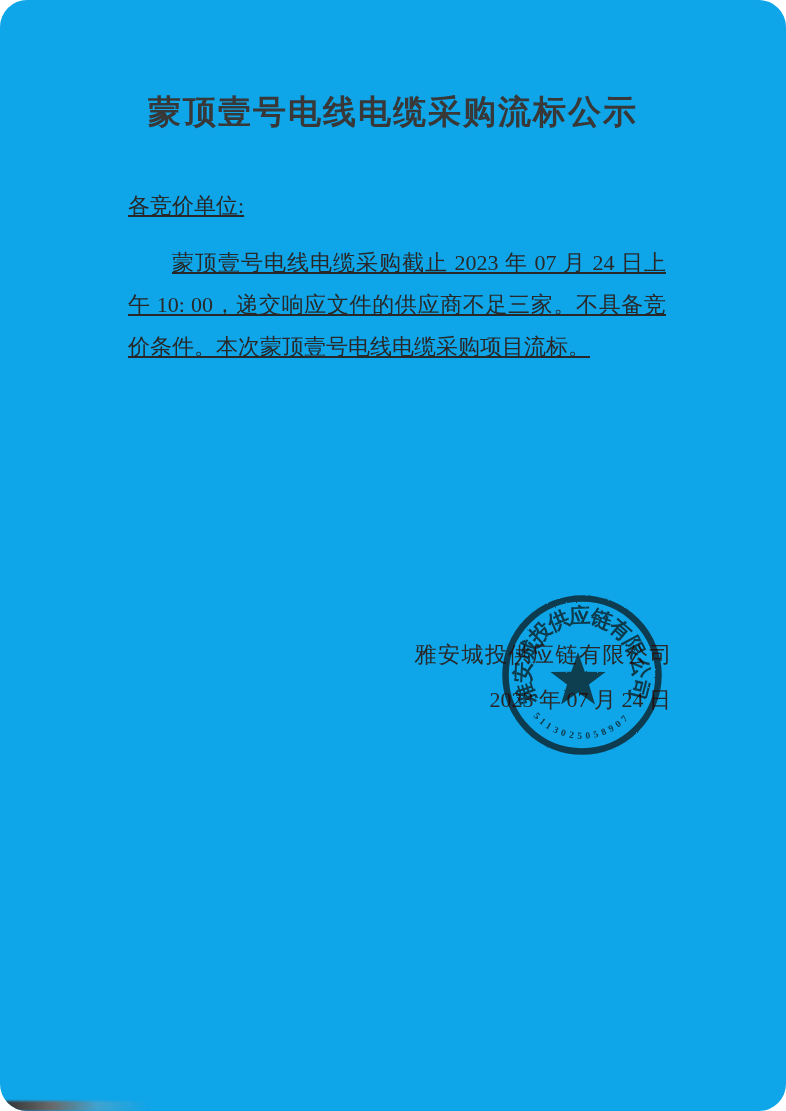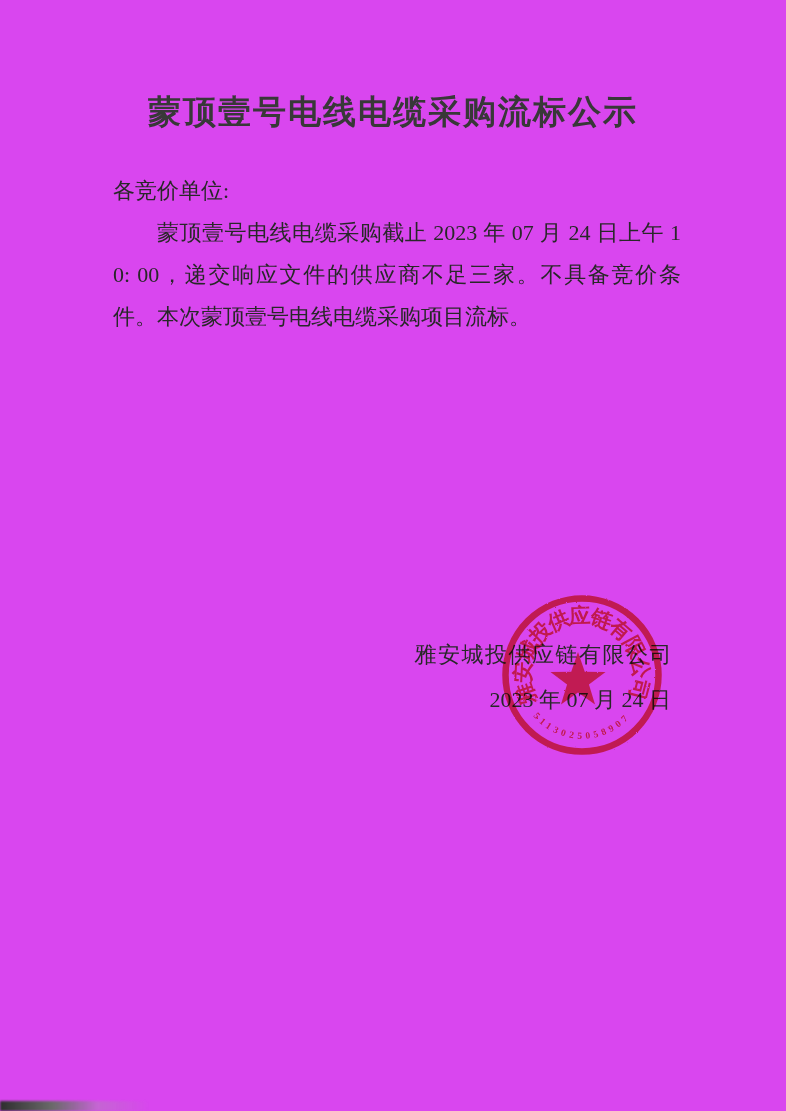--- a/index.html
+++ b/index.html
@@ -1,24 +1,25 @@
 <!DOCTYPE html>
 <html style="--seal-color: #dc382e;"><head>
 <meta charset="utf-8">
 <style>
   :root { --seal-color: #dc382e; --ink: #2a2a2a; }
   html, body { margin: 0; padding: 0; background: #ffffff; }
   .page {
     position: relative;
     width: 786px;
     height: 1111px;
-    background: #d946ef;
+    background: #0ea5e9;
     overflow: hidden;
     font-family: "Liberation Serif", serif;
     color: var(--ink);
+    border-radius: 27px;
   }
   .title {
     position: absolute;
     top: 90px;
     left: 0;
     width: 100%;
     text-align: center;
     font-family: "Liberation Sans", sans-serif;
     font-weight: bold;
     font-size: 33px;
@@ -30,21 +31,21 @@
     position: absolute;
     top: 170px;
     left: 113px;
     width: 568px;
     font-size: 22px;
     line-height: 42px;
     text-align: justify;
     word-break: break-all;
     color: #282828;
   }
-  .body-block p { margin: 0; text-indent: 2em; }
+  .body-block p { margin: 15px; text-indent: 2em; text-decoration: underline; }
   .body-block p.salutation { text-indent: 0; }
   .sig-company {
     position: absolute;
     top: 643px;
     right: 113px;
     font-size: 22px;
     letter-spacing: 1.5px;
     line-height: 24px;
     color: #282828;
     white-space: nowrap;

